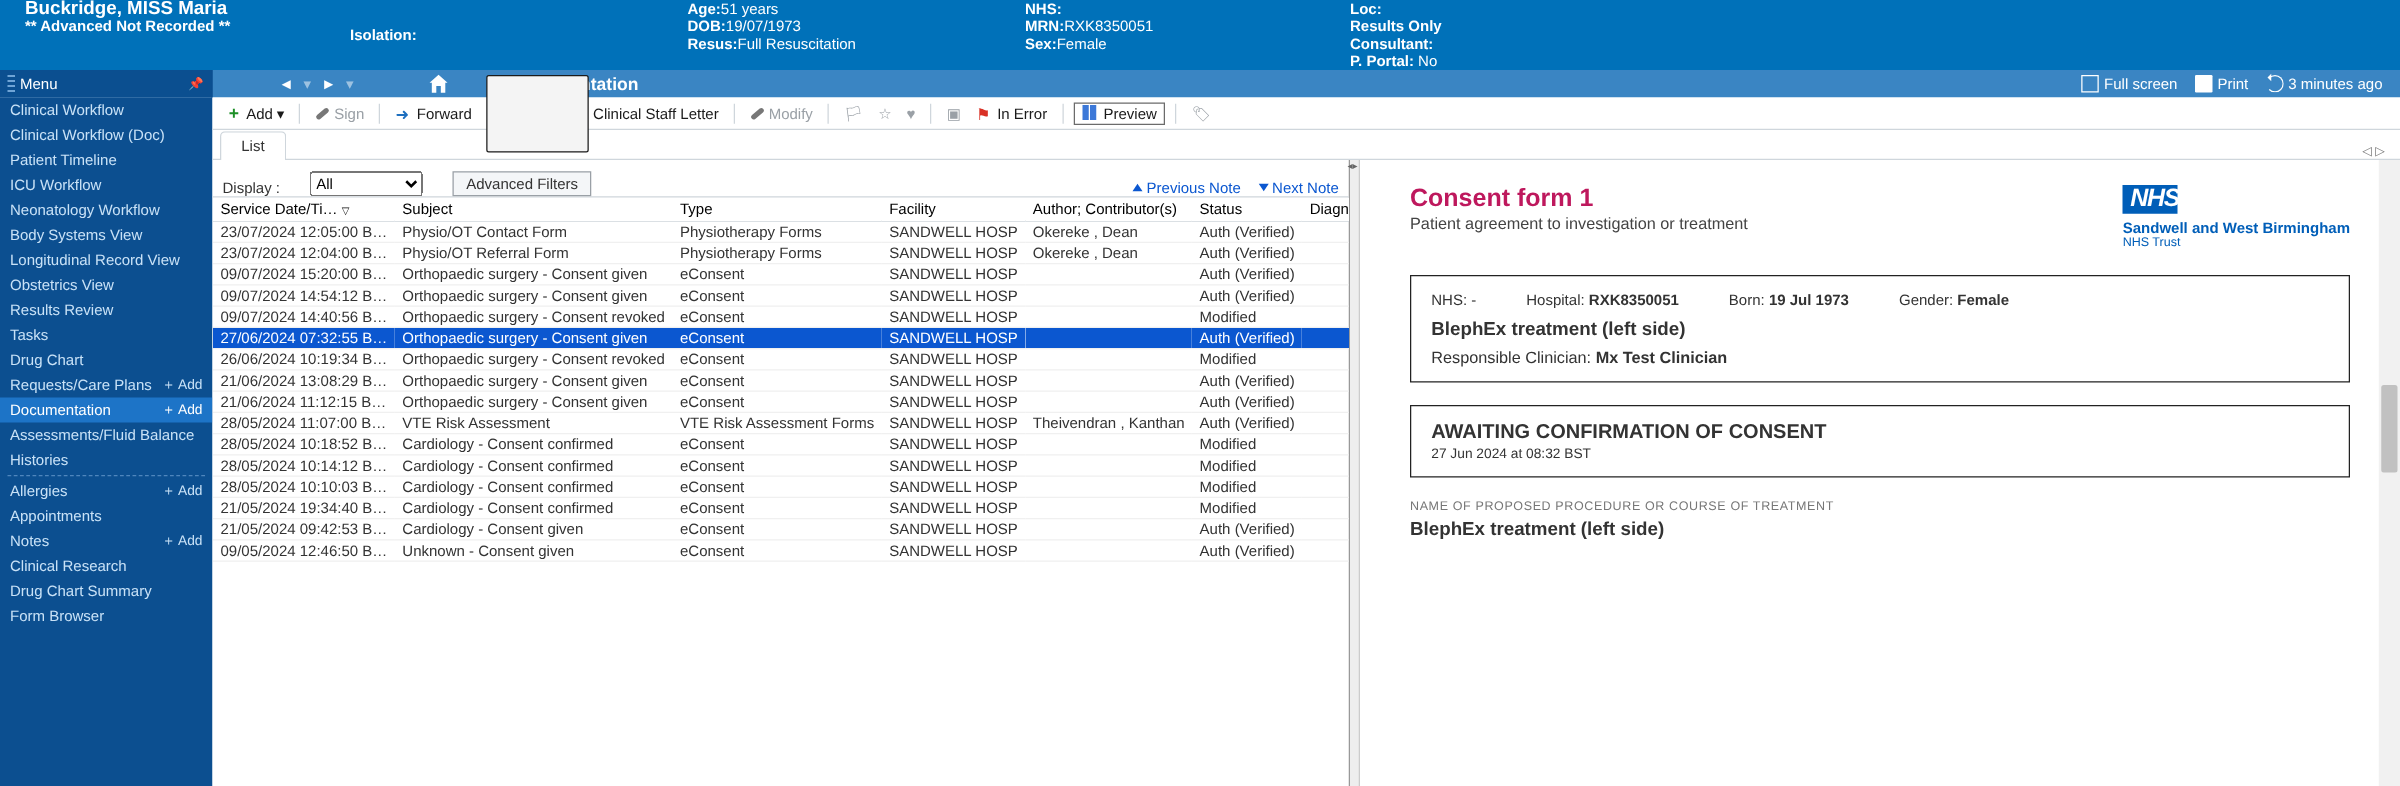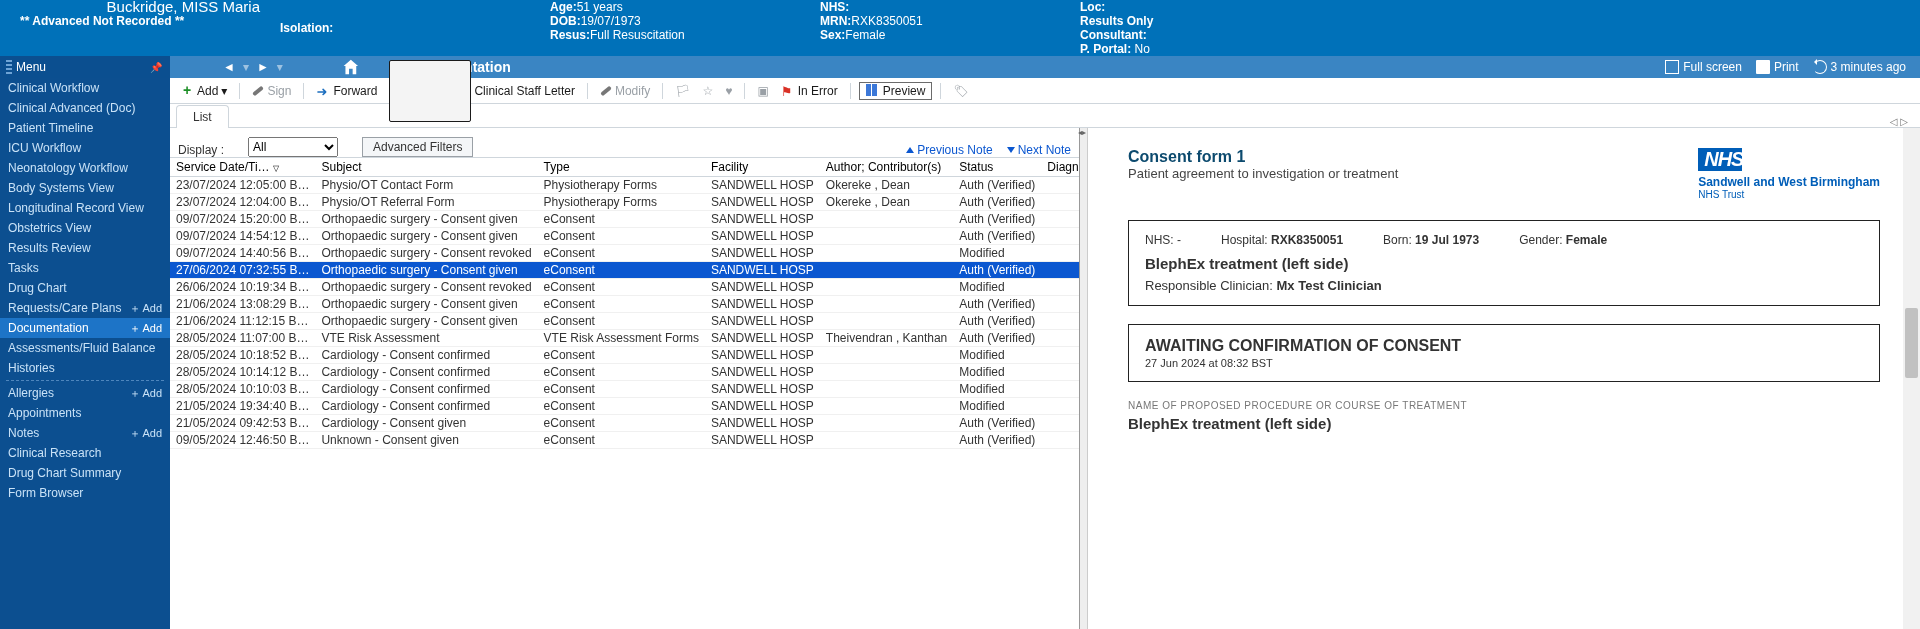--- a/index.html
+++ b/index.html
@@ -6,21 +6,21 @@
 body { width: 1920px; height: 629px; overflow: hidden; background: #fff; font-size: 12px; color: #333; }
 
 
 .banner { background:#0071b9; color:#fff; height:56px; padding:0 10px; display:flex; }
 .banner .col { padding:0 10px; line-height:14px; font-size:12px; }
 .banner .col.name   { flex:0 0 260px; }
 .banner .col.iso    { flex:0 0 270px; }
 .banner .col.demo   { flex:0 0 270px; }
 .banner .col.ids    { flex:0 0 260px; }
 .banner .col.loc    { flex:1; }
-.banner .pt-name { font-size:15px; font-weight:normal;text-align:right; }
+.banner .pt-name { font-size:15px; font-weight:bold; }
 .banner .allergy { font-size:12px; font-weight:bold; }
 .banner .lbl { font-weight:bold; }
 
 
 .subnav { height:22px; background:#3a85c3; color:#fff; display:flex; align-items:center; font-size:12px;gap:43px; }
 .menu-cell { width:170px; height:22px; background:#0b4f90; border-right:1px solid #0b4f90; display:flex; align-items:center; padding:0 6px; }
 .menu-cell .dots { width:6px; height:14px; background:repeating-linear-gradient(#6fa4d6 0 2px,transparent 2px 4px); margin-right:4px;}
 .menu-cell .pin  { margin-left:auto; font-size:10px; }
 .nav-arrows { display:flex; gap:8px; padding:0 10px; }
 .nav-arrows span { font-size:12px; cursor:pointer; }
@@ -87,21 +87,21 @@
 table { border-collapse:collapse; width:100%; font-size:12px;}
 thead th { text-align:left; font-weight:normal; color:#000; padding:2px 6px; border-bottom:1px solid #cfd6dc; background:#fff; position:sticky; top:0; white-space:nowrap;}
 thead th .sort { font-size:8px; }
 tbody td { padding:1px 6px; border-bottom:1px solid #f0f0f0; white-space:nowrap; overflow:hidden; text-overflow:ellipsis;}
 tbody tr.sel td { background:#0b57d0; color:#fff; }
 col.c-date{width:110px} col.c-subj{width:180px} col.c-type{width:128px} col.c-fac{width:86px} col.c-auth{width:108px} col.c-stat{width:70px} col.c-diag{width:50px}
 
 
 .doc { padding:20px 40px 40px 40px; }
 .doc .head { display:flex; justify-content:space-between; margin-bottom:20px;}
-.doc h1 { font-size:16px; font-weight:600; color:#0c4a6e;}
+.doc h1 { font-size:20px; font-weight:600; color:#be185d;}
 .doc .sub { font-size:13px; color:#444;}
 .nhs-logo { background:#005eb8; color:#fff; font-style:italic; font-weight:bold; font-size:20px; padding:0 6px; letter-spacing:-1px; width:44px; text-align:center;}
 .nhs-trust { font-size:12px; color:#005eb8; font-weight:bold; margin-top:4px;}
 .nhs-sub { font-size:10px; color:#005eb8;}
 .panel { border:1px solid #222; padding:12px 16px; margin-bottom:18px;}
 .panel .pt { font-size:17px; font-weight:bold; margin-bottom:6px;}
 .panel .row { display:flex; gap:40px; font-size:12px; margin-bottom:8px;}
 .panel .row span b { font-weight:bold;}
 .panel .proc { font-size:15px; font-weight:bold; margin-top:6px;}
 .panel .clin { font-size:13px; margin-top:6px;}
@@ -171,21 +171,21 @@
   </div>
 </div>
 
 <div class="content">
 
   <div class="sidebar" id="sidebar">
       <div class="item">
         <span>Clinical Workflow</span>
       </div>
       <div class="item">
-        <span>Clinical Advanced (Doc)</span>
+        <span>Clinical Workflow (Doc)</span>
       </div>
       <div class="item">
         <span>Patient Timeline</span>
       </div>
       <div class="item">
         <span>ICU Workflow</span>
       </div>
       <div class="item">
         <span>Neonatology Workflow</span>
       </div>

